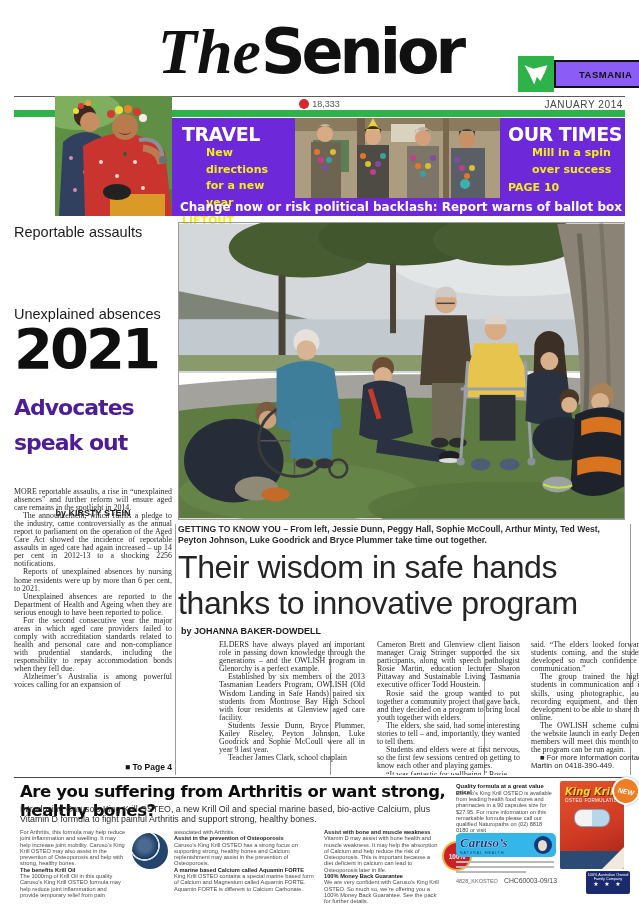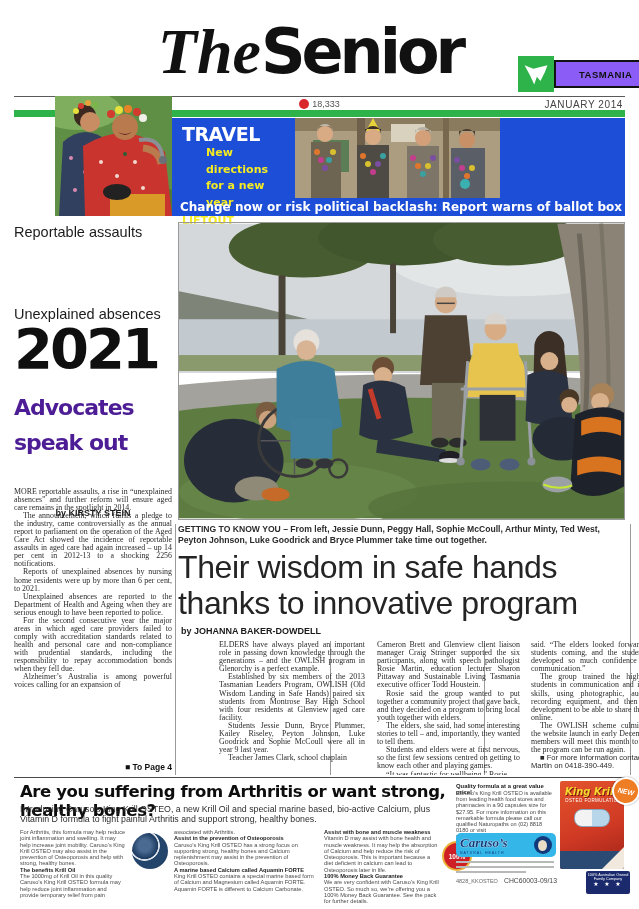--- a/index.html
+++ b/index.html
@@ -16,21 +16,21 @@
   .region-label{height:24px;border:2px solid #111;background:#8b5cf6;display:flex;align-items:center;
                 padding:0 23px;font-weight:bold;font-size:9.5px;letter-spacing:.5px;color:#111;}
   .rule-top{left:14px;top:96px;width:611px;height:1px;background:#5a5a5a;}
   .circ-line{left:0;top:99px;width:639px;text-align:center;font-size:9px;color:#555;}
   .circ-dot{display:inline-block;width:10px;height:10px;border-radius:50%;background:#d9272e;
             vertical-align:-2px;margin-right:3px;}
   .issue-date{right:16px;top:99px;font-size:10px;color:#444;letter-spacing:.6px;}
   .green-bar{left:14px;top:110px;width:611px;height:7px;background:#2eb34a;}
 
   
-  .banner{left:172px;top:118px;width:453px;height:98px;background:#1d4ed8;}
+  .banner{left:172px;top:118px;width:453px;height:98px;background:#6d28d9;}
   .promo-kicker{font-family:"DejaVu Sans",sans-serif;font-weight:bold;font-size:19px;color:#fff;letter-spacing:-.5px;line-height:21px;}
   .promo-line{font-family:"DejaVu Sans",sans-serif;font-weight:bold;font-size:11px;color:#f4eb21;line-height:16.5px;margin-left:24px;}
   .promo-tag{font-family:"DejaVu Sans",sans-serif;font-weight:bold;font-size:11px;color:#f4eb21;margin-top:3px;}
   .travel-block{left:10px;top:6px;width:112px;}
   .ourtimes-block{left:336px;top:6px;width:115px;}
   .banner-photo{left:123px;top:0;width:205px;height:80px;}
   .banner-strip{left:0;bottom:0;width:453px;height:18px;line-height:18px;padding-left:8px;box-sizing:border-box;
                 font-family:"DejaVu Sans",sans-serif;font-weight:bold;font-size:12px;color:#fff;white-space:nowrap;}
 
   
@@ -223,20 +223,26 @@
           <path d="M164,19 a8,8 0 0 1 16,0 l0,-6 h-16 Z" fill="#4a3a2c"></path>
         <rect x="156" y="30" width="34" height="50" fill="#5a5e66"></rect>
         <circle cx="162" cy="42" r="3" fill="#7a4ea0"></circle>
           <circle cx="167" cy="50" r="3" fill="#c23e8c"></circle>
         <circle cx="172" cy="58" r="3" fill="#e0762e"></circle>
           <circle cx="177" cy="50" r="3" fill="#d8c02e"></circle>
         <circle cx="170" cy="66" r="5" fill="#3ab0b0"></circle>
       </g>
     </svg>
 
+    <div class="abs ourtimes-block">
+      <div class="promo-kicker">OUR TIMES</div>
+      <div class="promo-line">Mill in a spin</div>
+      <div class="promo-line">over success</div>
+      <div class="promo-tag">PAGE 10</div>
+    </div>
 
     <div class="abs banner-strip">
       <span>Change now or risk political backlash: Report warns of ballot box revolt – </span>
     </div>
   </div>
 
   <div class="abs stat-label" style="top:224px;">Reportable assaults</div>
   <div class="abs stat-label" style="top:306px;">Unexplained absences</div>
   <div class="abs stat-value" style="top:321px;">2021</div>
   <div class="abs advocates">Advocates speak out</div>

